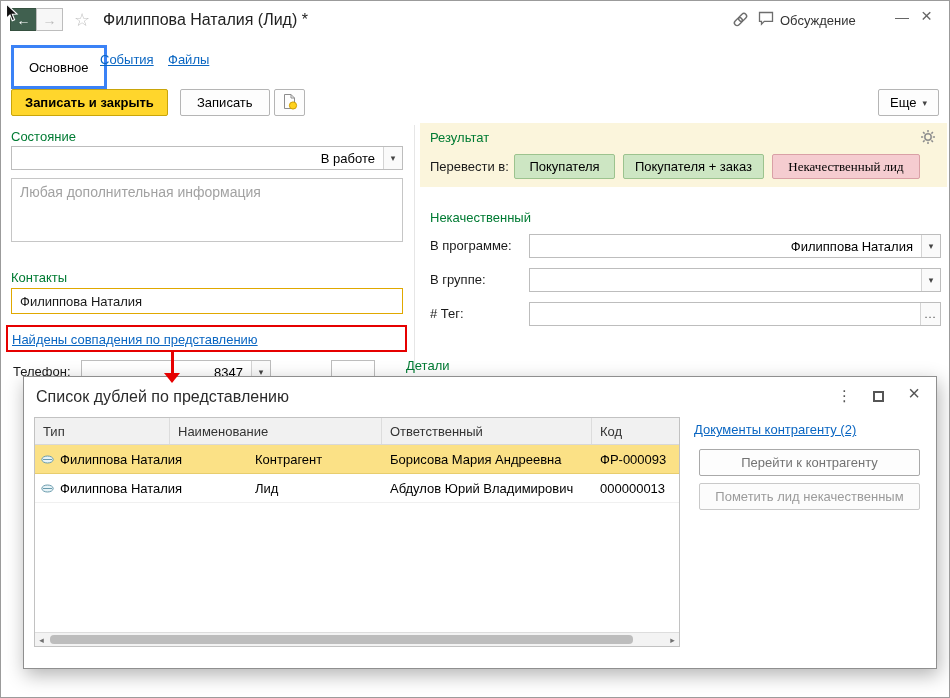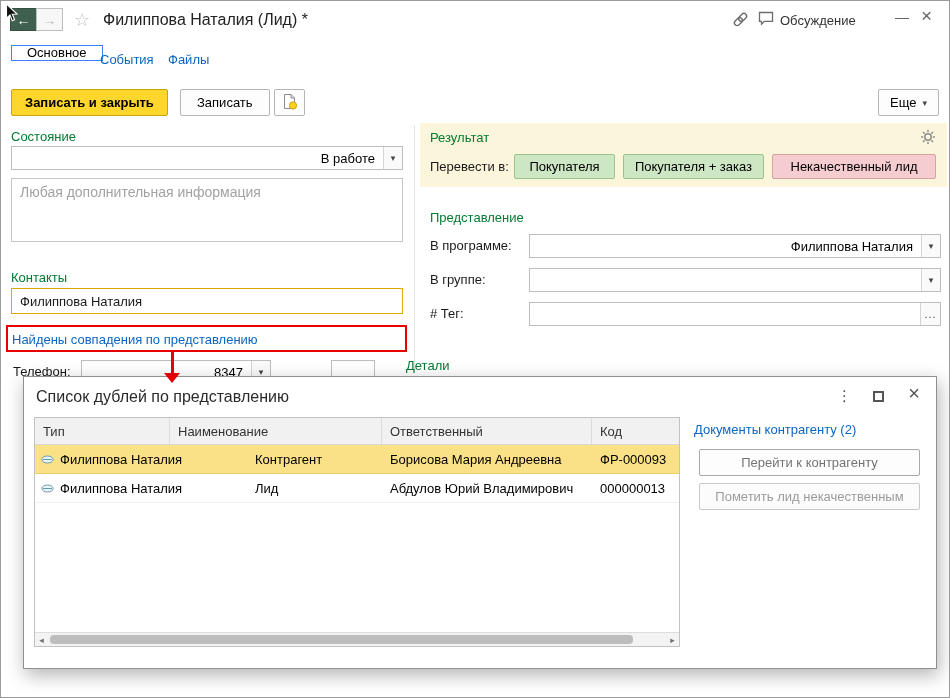--- a/index.html
+++ b/index.html
@@ -17,23 +17,23 @@
   .nav-fwd  { left:35px; top:7px; width:27px; height:23px; background:#f7f7f7; border:1px solid #bdbdbd;
               color:#b9b9b9; display:flex; align-items:center; justify-content:center; font-size:14px; }
   .star { left:73px; top:8px; font-size:18px; color:#bfbfbf; cursor:pointer; }
   .wtitle { left:102px; top:10px; font-size:16px; color:#222; white-space:nowrap; }
   .ic-chain { left:731px; top:10px; cursor:pointer; }
   .discussion { left:757px; top:10px; display:flex; align-items:center; gap:6px; color:#333; cursor:pointer; }
   .tb-min { left:894px; top:8px; color:#666; font-size:14px; cursor:pointer; }
   .tb-close { left:920px; top:4px; color:#666; font-size:19px; cursor:pointer; }
 
   
-  .tab-active { left:10px; top:44px; height:16px; padding:0 15px; border:1px solid #3b82f6; background:#fff;
-                display:flex; align-items:flex-end; color:#000; cursor:default; }
-  .tlink { color:var(--link_blue,#0a66c2); cursor:pointer; }
+  .tab-active { left:10px; top:44px; height:44px; padding:0 15px; border:3px solid #3b82f6; background:#fff;
+                display:flex; align-items:center; color:#000; cursor:default; }
+  .tlink { color:var(--link_blue,#0a66c2); text-decoration:underline; cursor:pointer; }
   .tab-events { left:99px; top:51px; }
   .tab-files  { left:167px; top:51px; }
 
   
   .btn { display:flex; align-items:center; justify-content:center; border:1px solid #b5b5b5;
          background:#fdfdfd; border-radius:2px; cursor:pointer; color:#000; }
   .btn-save-close { left:10px; top:88px; height:27px; padding:0 13px;
                     background:var(--accent_yellow,#ffd62c); border-color:#c9a50a; font-weight:bold; }
   .btn-save { left:179px; top:88px; height:27px; padding:0 16px; }
   .btn-createbased { left:273px; top:88px; width:31px; height:27px; }
@@ -68,21 +68,21 @@
   
   .result-panel { left:419px; top:122px; width:527px; height:64px; background:var(--result_panel_bg,#fbf5dc); }
   .h-result { left:429px; top:129px; }
   .gear { left:919px; top:128px; width:16px; height:16px; cursor:pointer; }
   .lbl-transfer { left:429px; top:158px; }
   .tbtn { height:25px; display:flex; align-items:center; justify-content:center; border-radius:2px; cursor:pointer; color:#000; }
   .tbtn-green { background:var(--green_button_bg,#cde6c3); border:1px solid var(--green_button_border,#9cc38e); }
   .tbtn-red   { background:var(--red_button_bg,#f5ccd0); border:1px solid var(--red_button_border,#d9a0a6); }
   .tbtn-1 { left:513px; top:153px; width:101px; }
   .tbtn-2 { left:622px; top:153px; width:141px; }
-  .tbtn-3 { left:771px; top:153px; width:164px; }
+  .tbtn-3 { left:771px; top:153px; width:148px;font-family:Liberation Serif, serif; }
   .h-repr { left:429px; top:209px; }
   .lbl-inprog { left:429px; top:237px; }
   .combo-inprog { left:528px; top:233px; width:412px; height:24px; }
   .lbl-ingroup { left:429px; top:271px; }
   .combo-ingroup { left:528px; top:267px; width:412px; height:24px; }
   .lbl-tag { left:429px; top:305px; }
   .field-tag { left:528px; top:301px; width:412px; height:24px; border:1px solid #bdbdbd; background:#fff; display:flex; }
   .field-tag .tval { flex:1; }
   .field-tag .dots { width:20px; border-left:1px solid #d4d4d4; display:flex; align-items:center; justify-content:center;
                      color:#444; font-size:11px; background:#fafafa; cursor:pointer; letter-spacing:1px; }
@@ -213,21 +213,21 @@
     <svg width="16" height="16" viewBox="0 0 16 16" fill="none" stroke="#8e8e8e" stroke-width="1.5">
       <circle cx="8" cy="8" r="3.2"></circle>
       <path d="M8 1v2.2M8 12.8V15M1 8h2.2M12.8 8H15M3.05 3.05l1.56 1.56M11.4 11.4l1.55 1.55M12.95 3.05L11.4 4.6M4.6 11.4l-1.55 1.55"></path>
     </svg>
   </div>
   <div class="ab lbl lbl-transfer">Перевести в:</div>
   <div class="ab tbtn tbtn-green tbtn-1">Покупателя</div>
   <div class="ab tbtn tbtn-green tbtn-2">Покупателя + заказ</div>
   <div class="ab tbtn tbtn-red tbtn-3">Некачественный лид</div>
 
-  <div class="ab hdr h-repr">Представление</div>
+  <div class="ab hdr h-repr">Некачественный</div>
   <div class="ab lbl lbl-inprog">В программе:</div>
   <div class="ab combo combo-inprog">
     <span class="val">Филиппова Наталия</span>
     <span class="dd">▾</span>
   </div>
   <div class="ab lbl lbl-ingroup">В группе:</div>
   <div class="ab combo combo-ingroup">
     <span class="val"></span>
     <span class="dd">▾</span>
   </div>

